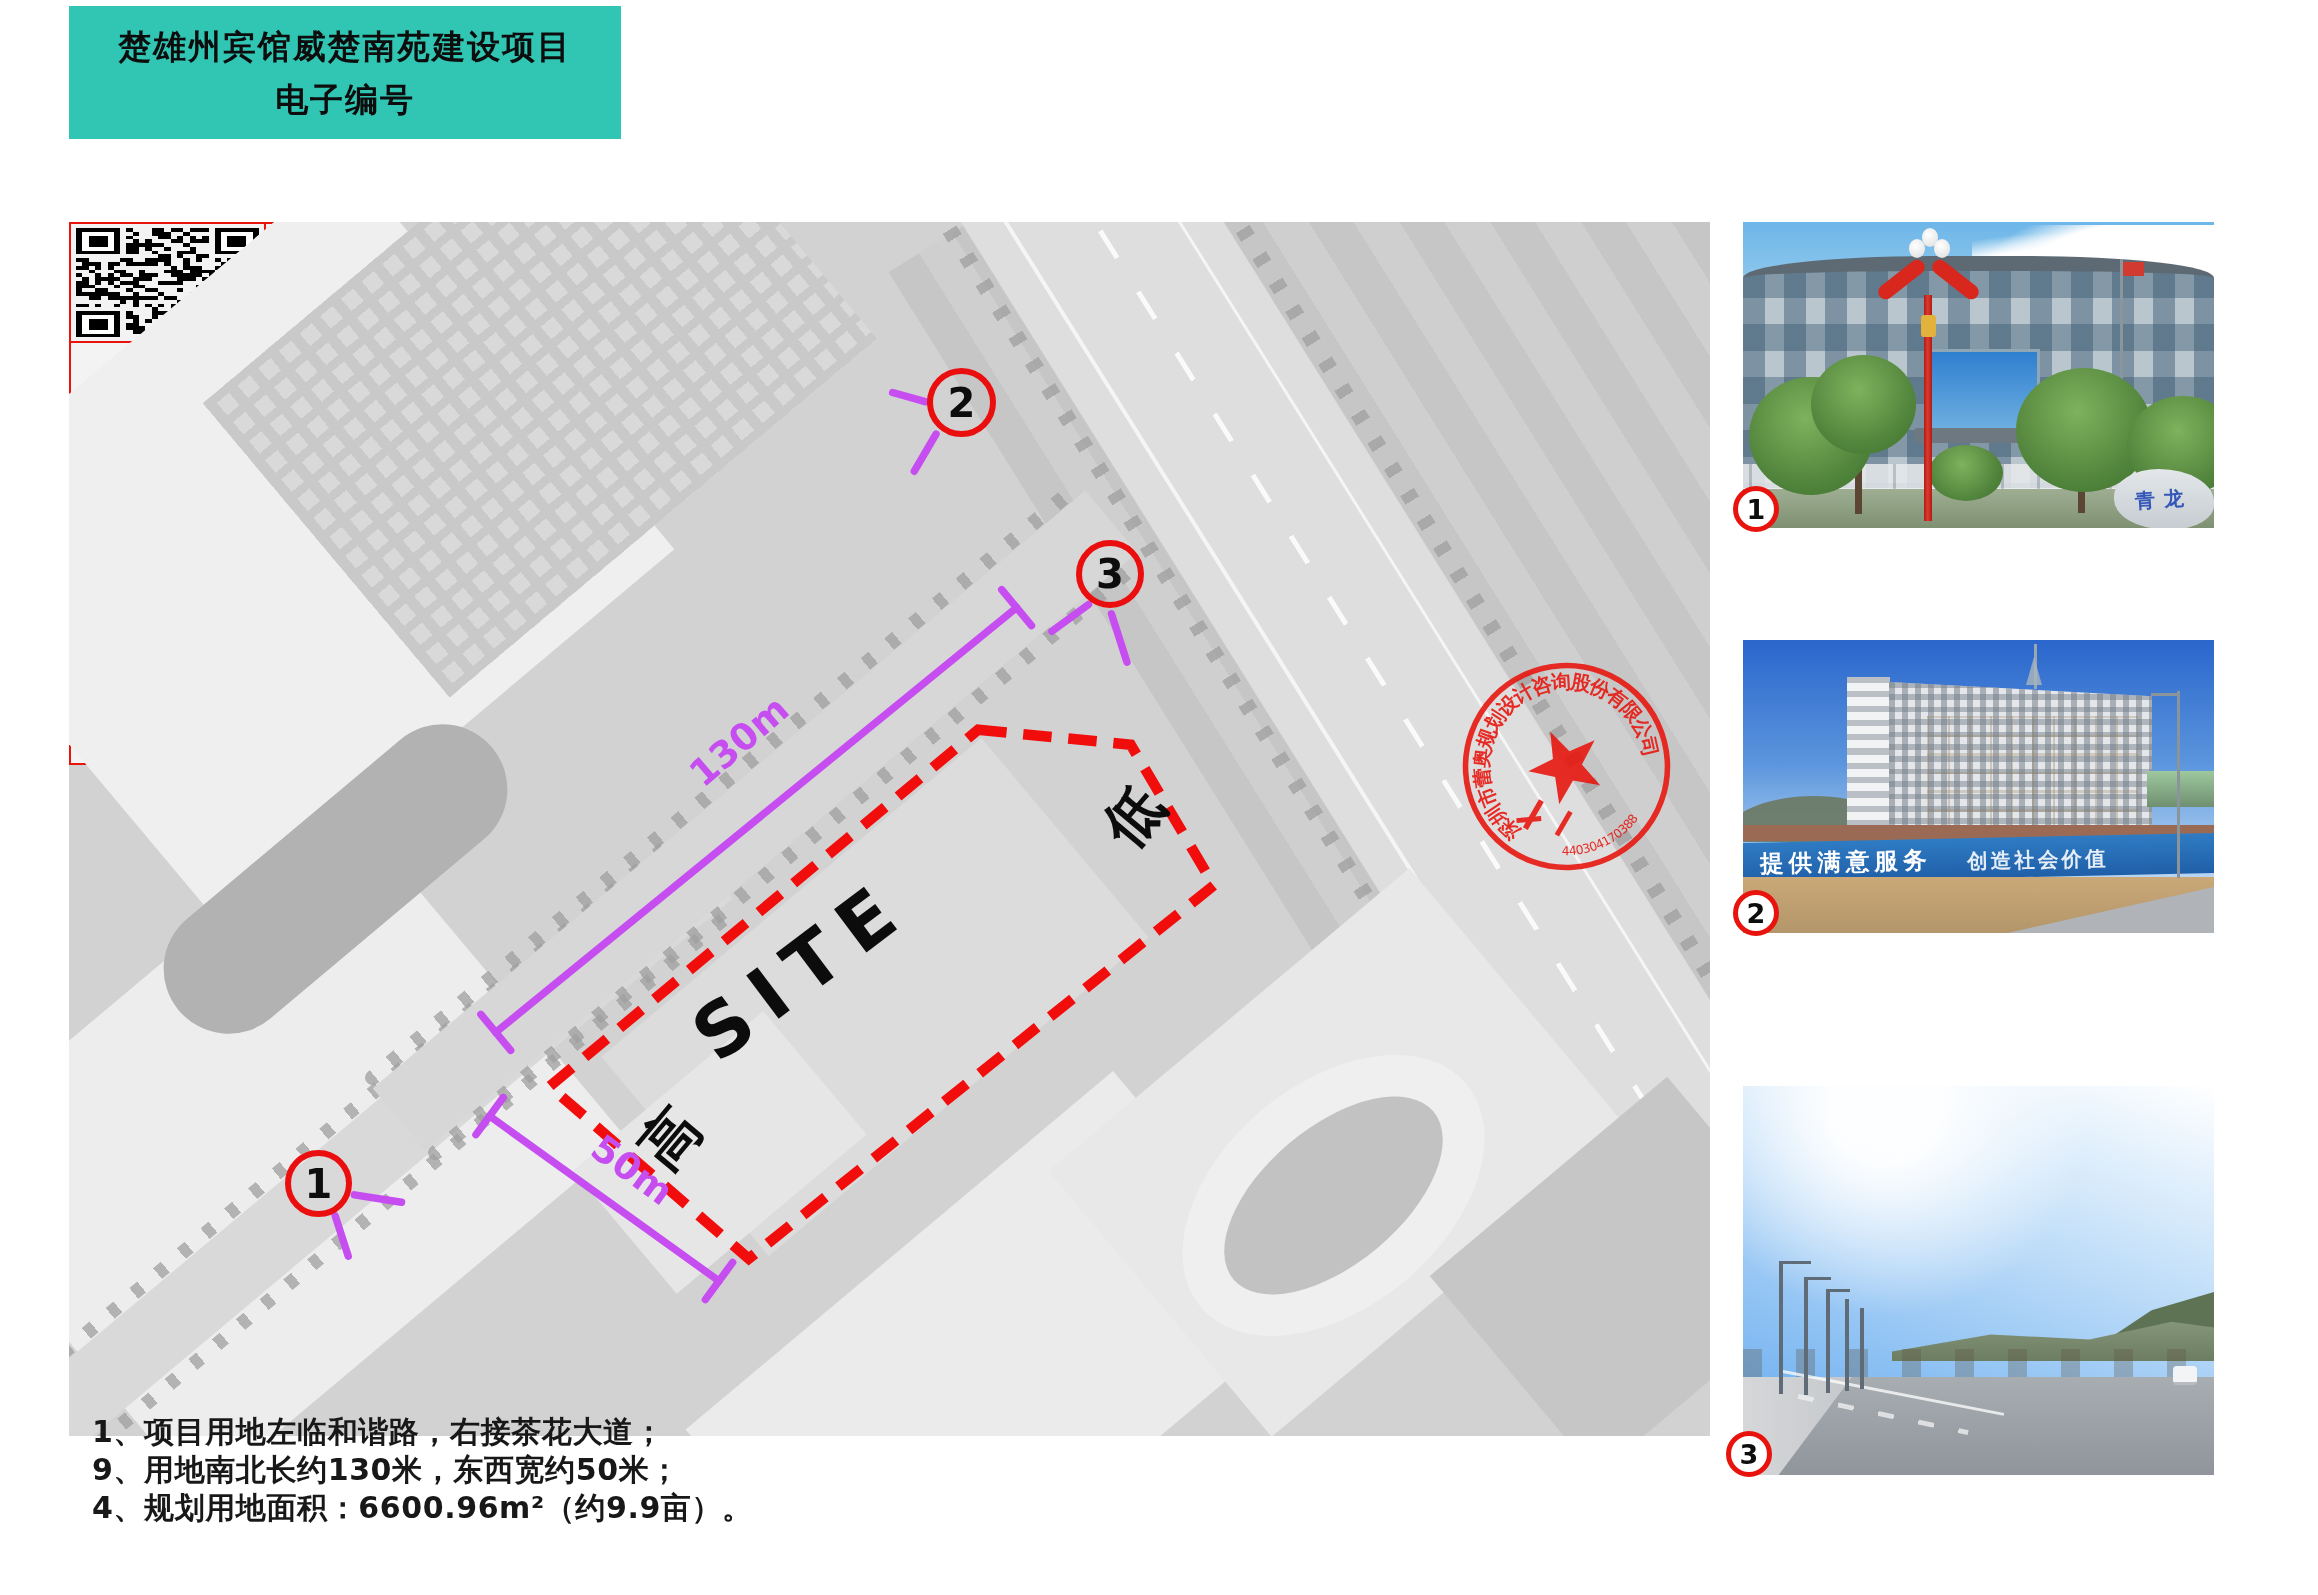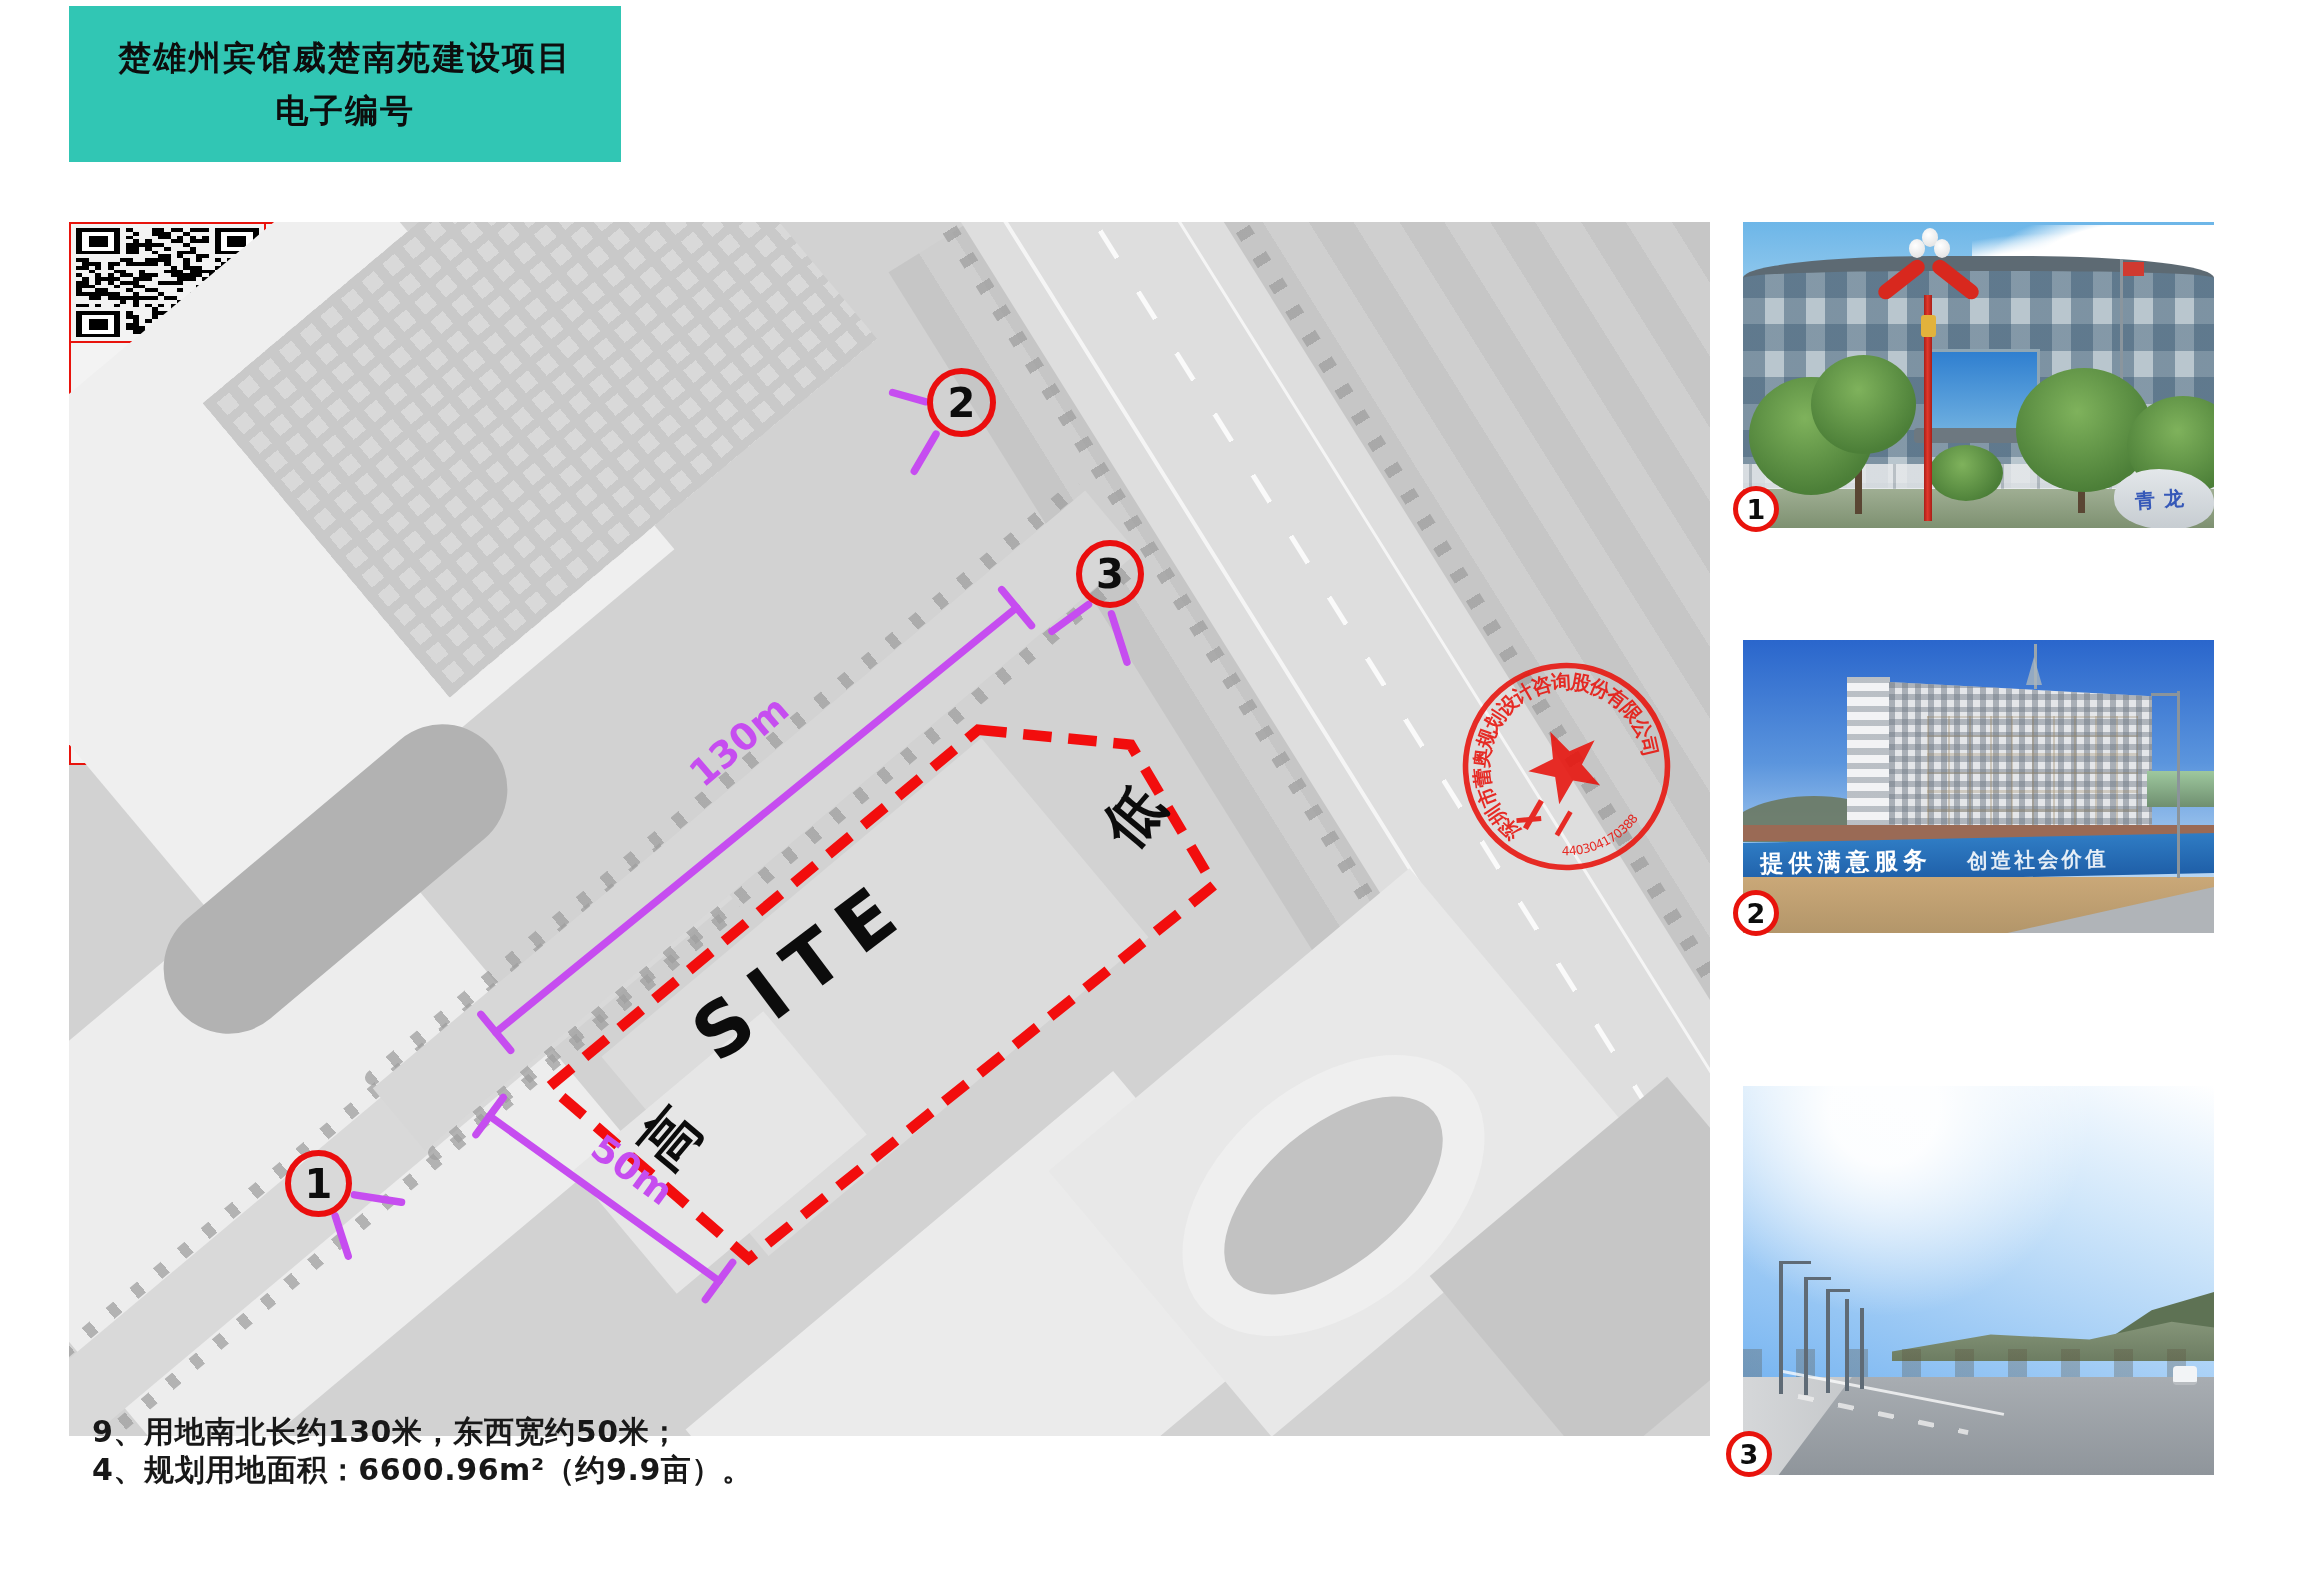--- a/index.html
+++ b/index.html
@@ -1,21 +1,21 @@
 <!DOCTYPE html>
 <html style="font-size:10px"><head>
 <meta charset="utf-8">
 <style>
   html,body{margin:0;padding:0;background:#ffffff;}
   #page{position:relative;width:2319px;height:1596px;background:#fff;overflow:hidden;
         font-family:"DejaVu Sans","Liberation Sans",sans-serif;}
   .abs{position:absolute;}
 
   
-  #title-block{left:69px;top:6.2px;width:552px;height:156px;background:#31c6b4;
+  #title-block{left:69px;top:6.2px;width:552px;height:133px;background:#31c6b4;
     display:flex;flex-direction:column;align-items:center;justify-content:center;}
   #title-block .t-line{font-size:33px;font-weight:900;color:#0d0d0d;line-height:53px;letter-spacing:1.9px;}
 
   
   #map{left:69px;top:222px;width:1641px;height:1214px;background:#d2d2d2;overflow:hidden;}
   #map .bg{position:absolute;}
   .rot-40{transform:rotate(-40deg);}
   .treedots{background:repeating-linear-gradient(90deg,#9f9f9f 0 10px,transparent 10px 31px);opacity:.75;border-radius:7.4px;}
 
   #map-svg{position:absolute;left:0;top:0;z-index:3;}
@@ -645,18 +645,19 @@
     <div class="abs p3-arm" style="left:61px;top:191px;width:27px;"></div>
     <div class="abs p3-arm" style="left:83px;top:203px;width:23.6px;"></div>
     <div class="abs p3-car"></div>
   </div>
 
   <div id="badge-1" class="badge">1</div>
   <div id="badge-2" class="badge">2</div>
   <div id="badge-3" class="badge">3</div>
 
   <div id="notes" class="abs">
+    <div class="note-line">1、项目用地左临和谐路，右接茶花大道；</div>
     <div class="note-line">9、用地南北长约130米，东西宽约50米；</div>
     <div class="note-line">4、规划用地面积：6600.96m²（约9.9亩）。</div>
   </div>
 
 </div>
 
 
 </body></html>

